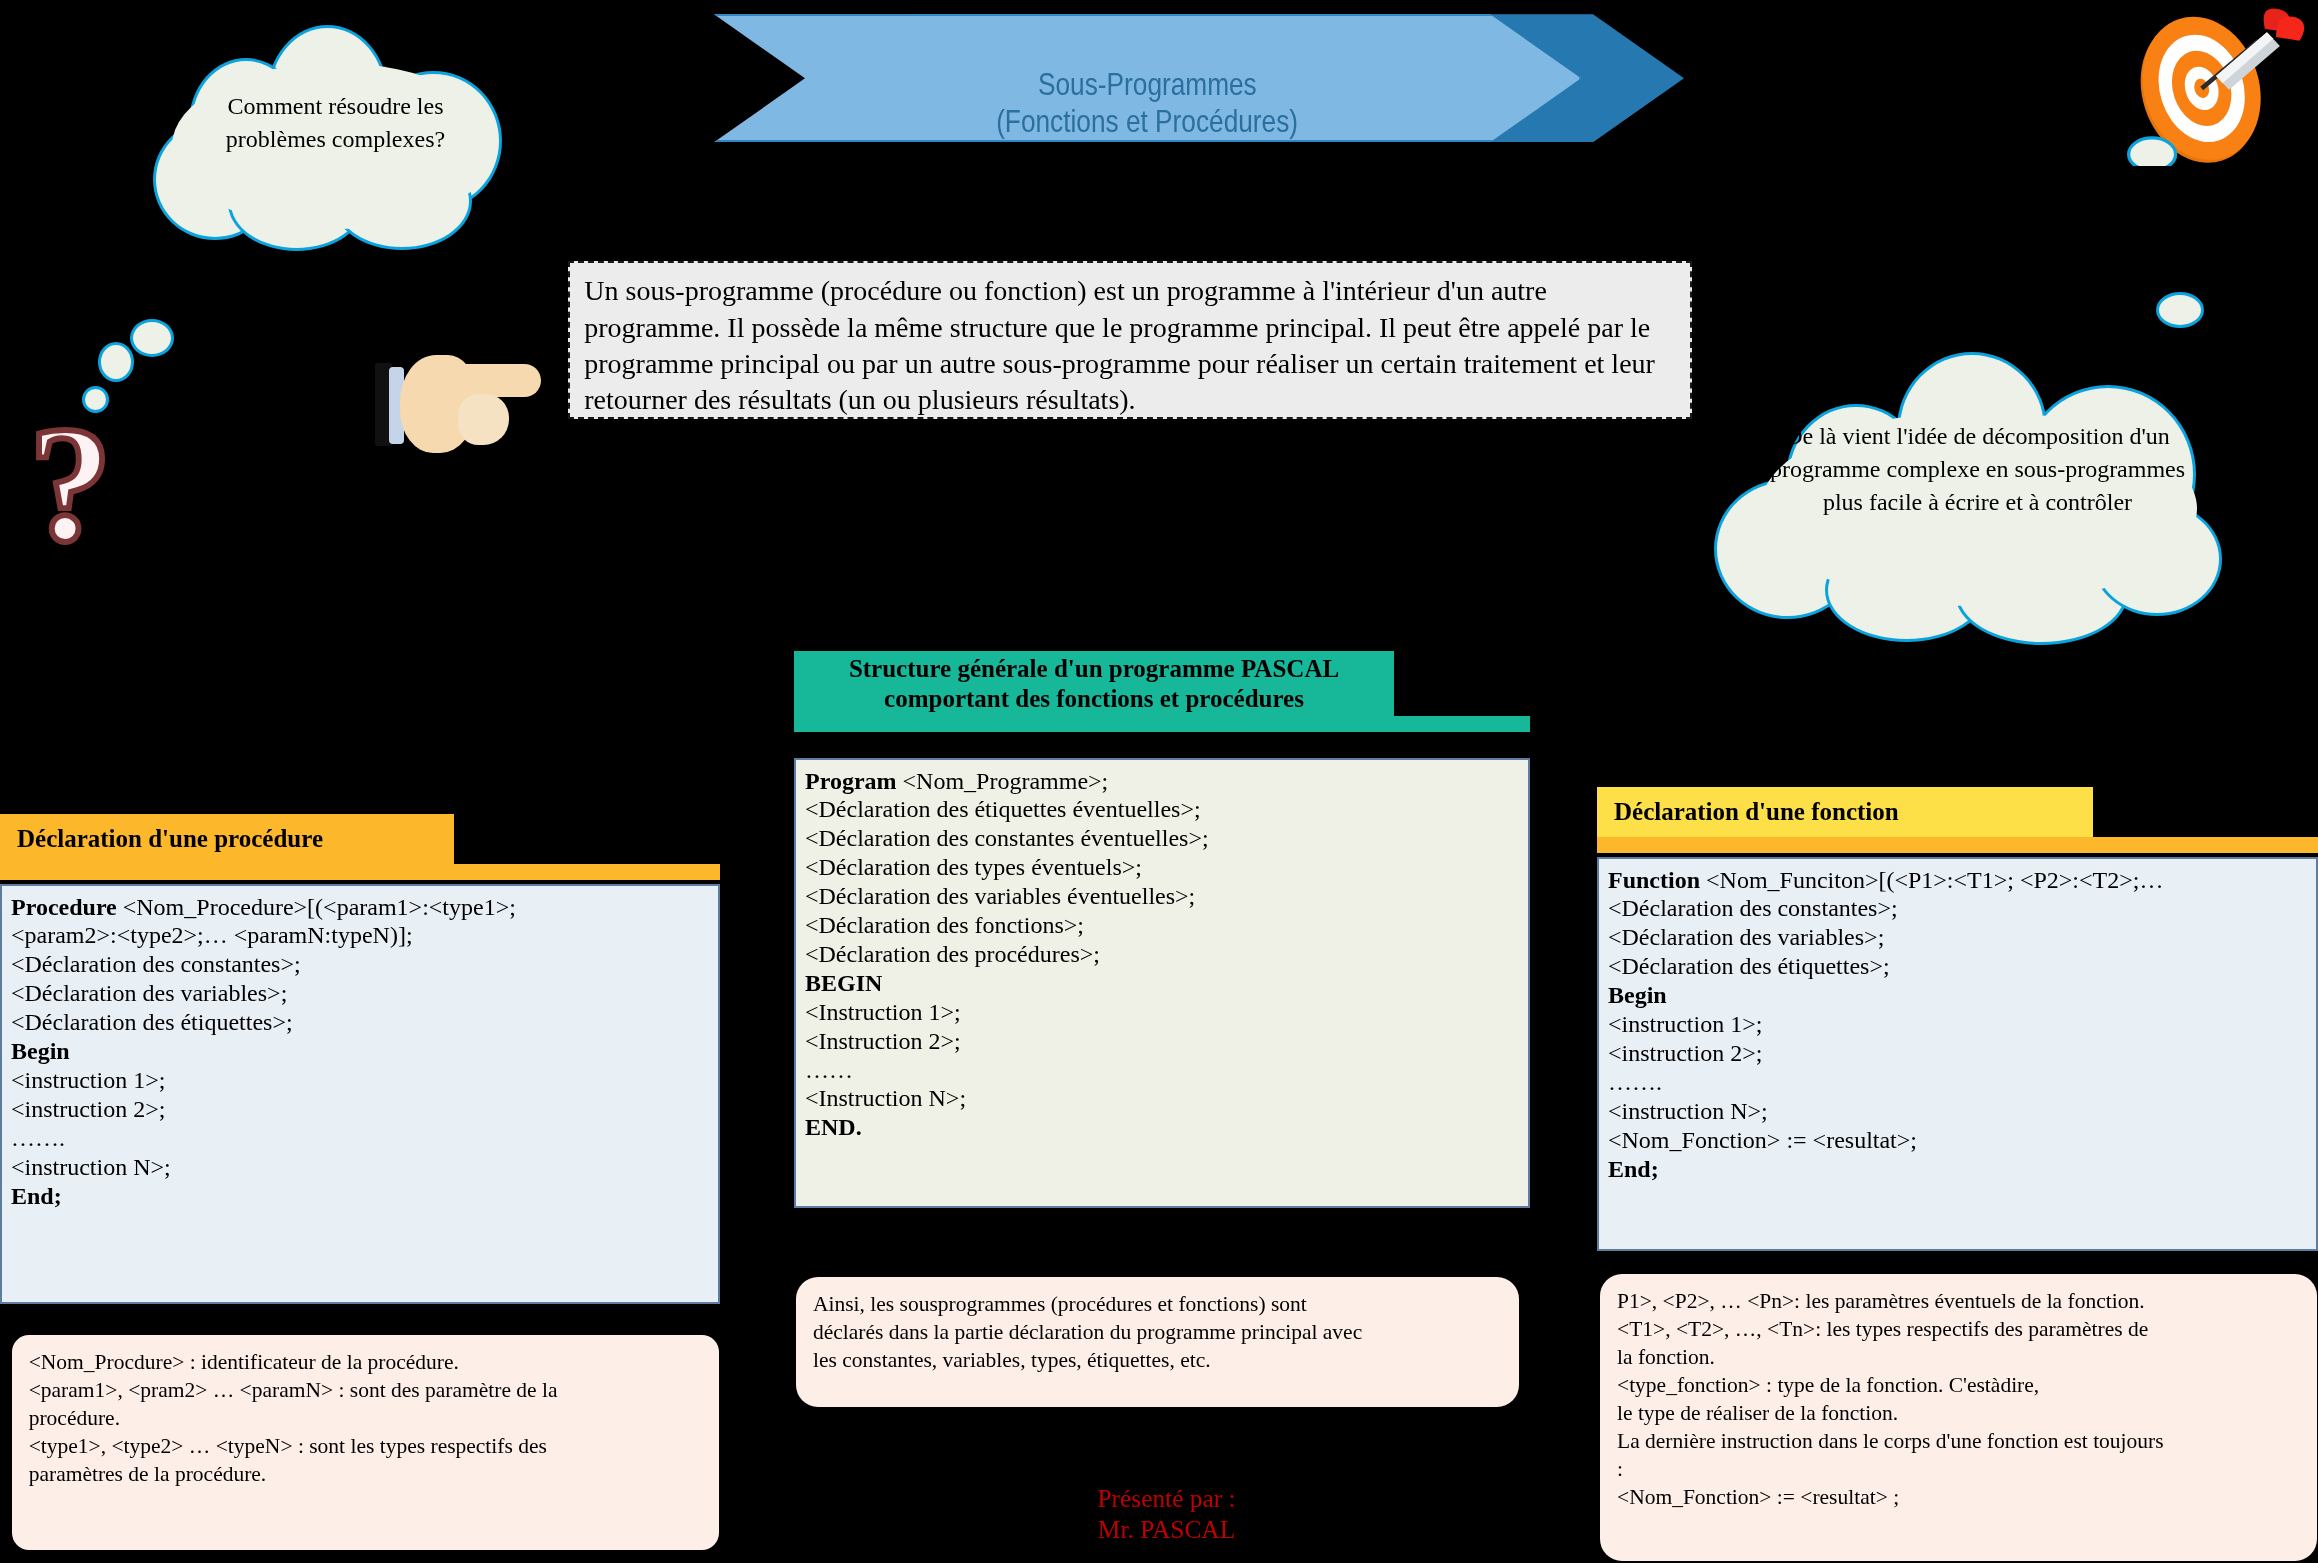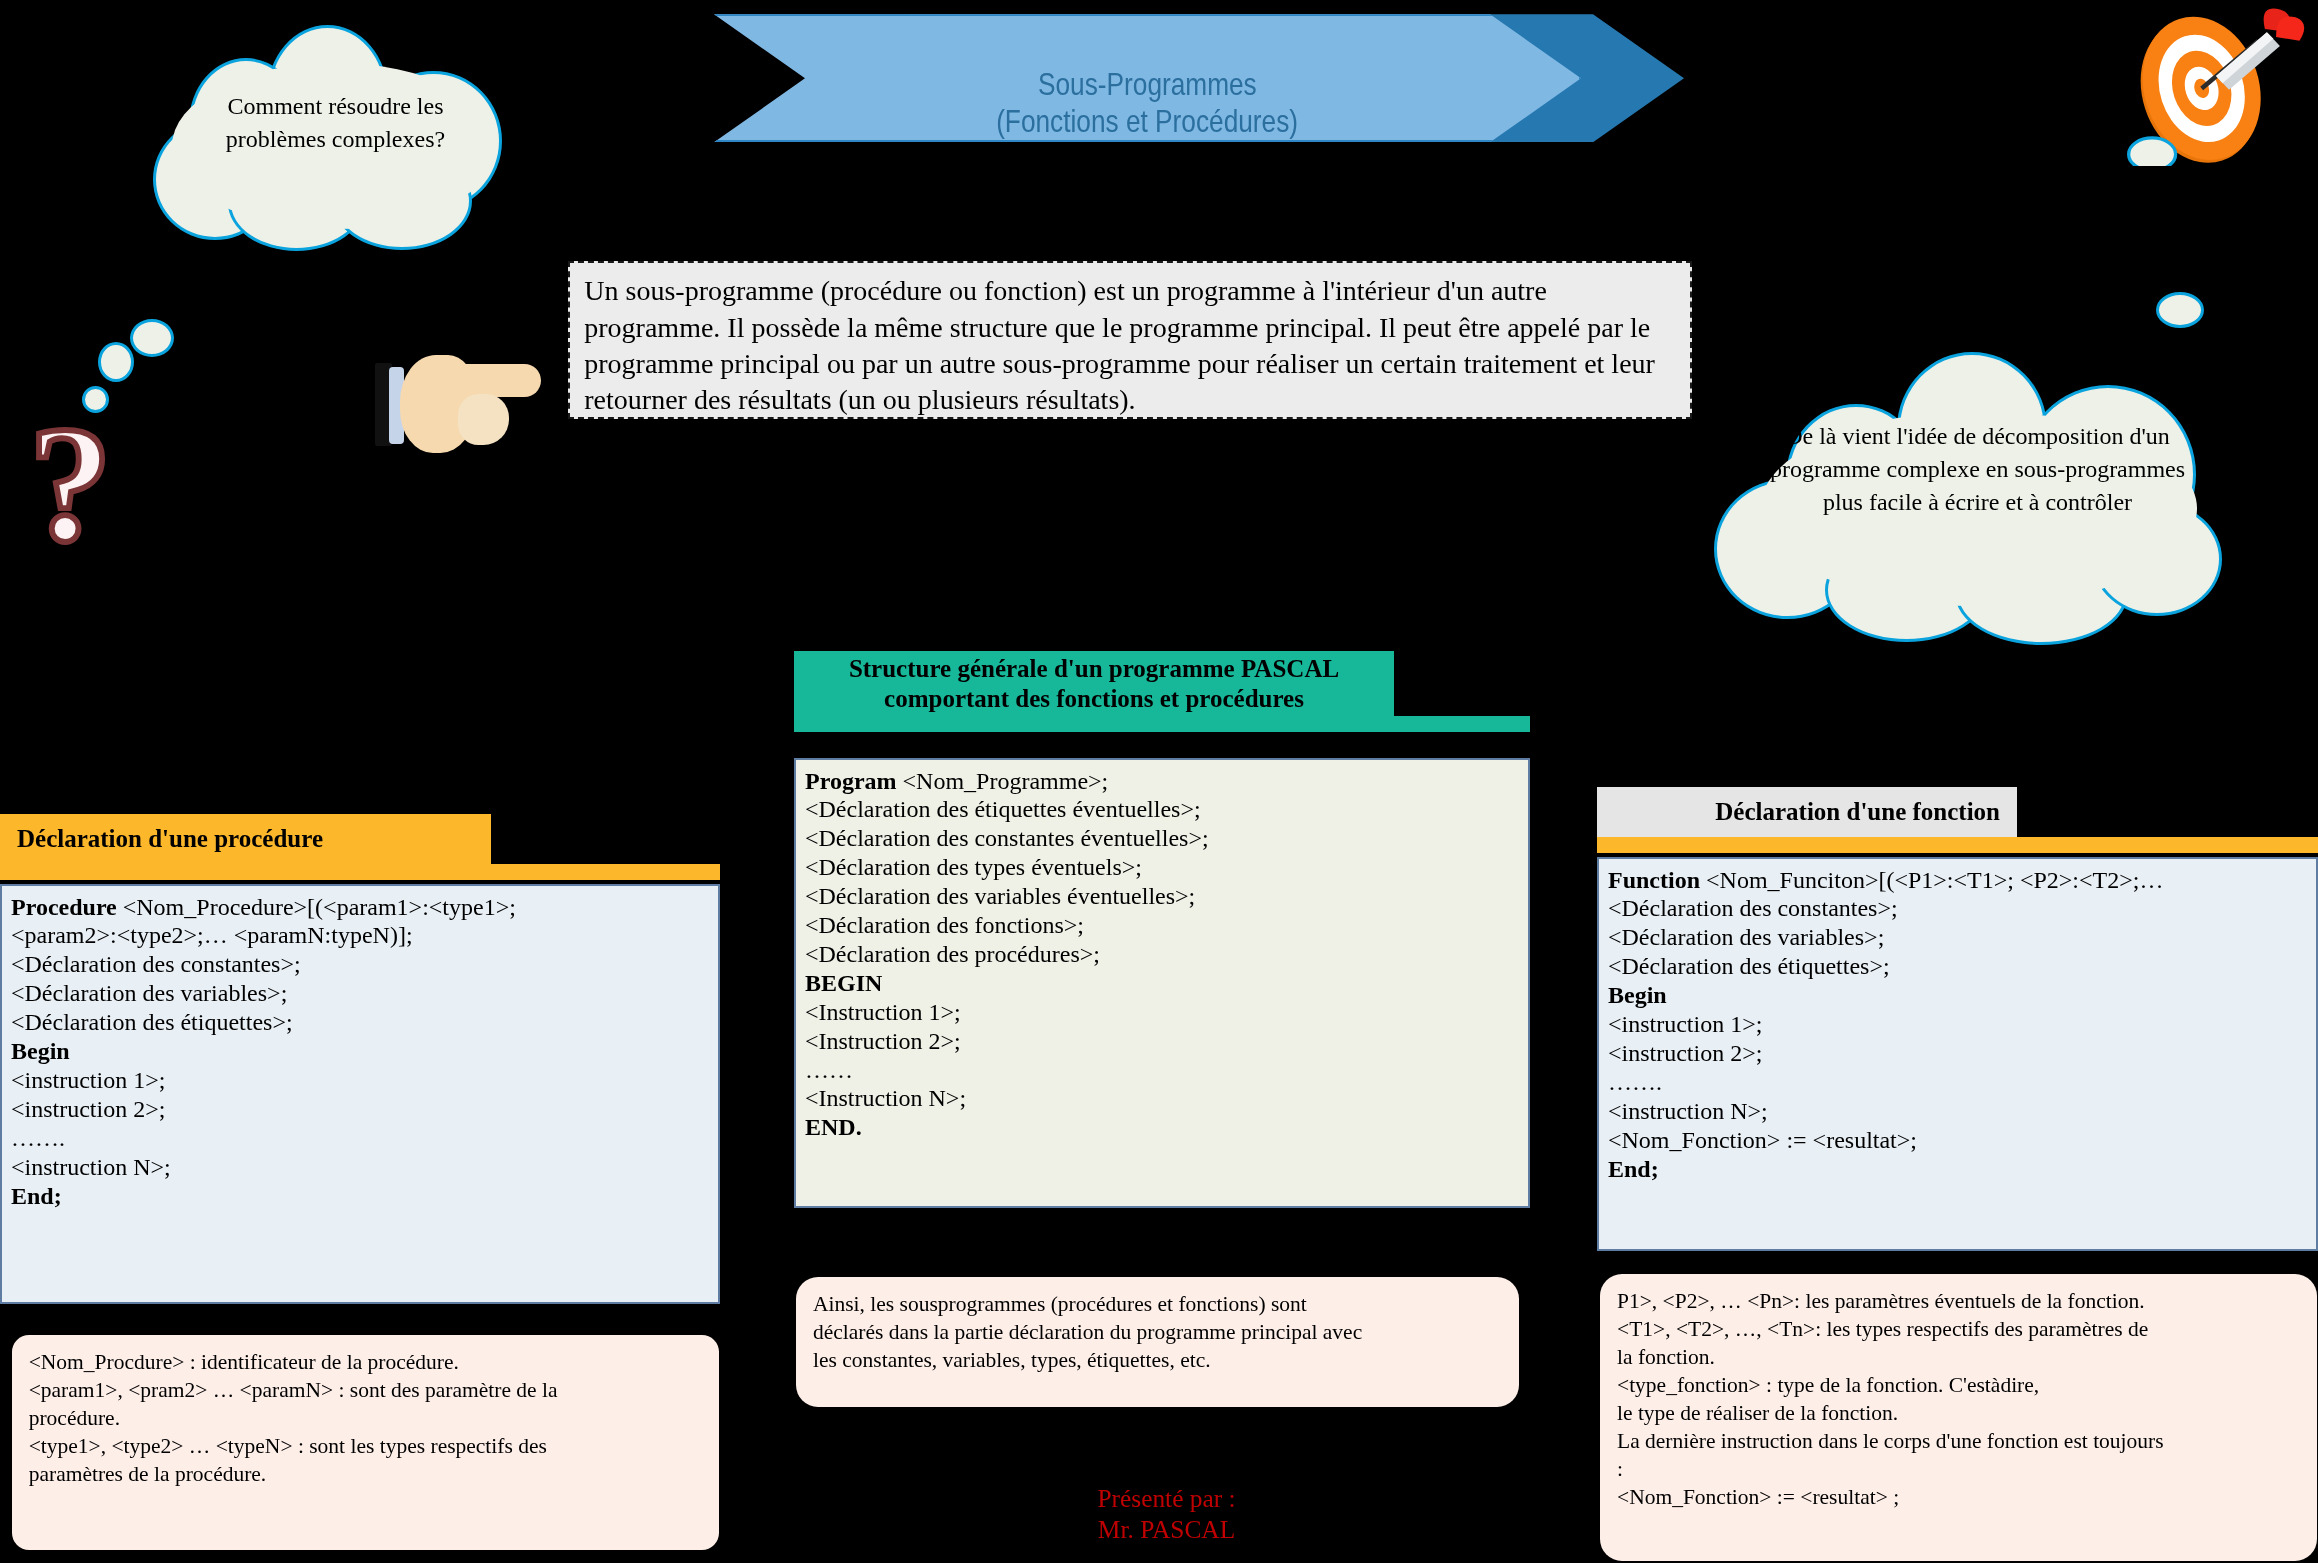--- a/index.html
+++ b/index.html
@@ -177,39 +177,39 @@
     <div><span>&lt;Déclaration des fonctions&gt;;</span></div>
     <div><span>&lt;Déclaration des procédures&gt;;</span></div>
     <div><span class="bld">BEGIN</span></div>
     <div><span>&lt;Instruction 1&gt;;</span></div>
     <div><span>&lt;Instruction 2&gt;;</span></div>
     <div><span>……</span></div>
     <div><span>&lt;Instruction N&gt;;</span></div>
     <div><span class="bld">END.</span></div>
   </div>
 
-<div class="card-head" style="left:0px;top:814px;width:491px;height:50px;background:#fcb72b;">
+<div class="card-head" style="left:0px;top:814px;width:454px;height:50px;background:#fcb72b;">
   <div class="step" style="width:720px;height:15.6px;background:#fcb72b;bottom:-15.6px;"></div>
   <div class="lbl">Déclaration d'une procédure</div>
 </div>
 <div class="card-body" id="procedure-body" style="left:0px;top:884px;width:720px;height:420px;">
     <div><span class="bld">Procedure</span><span> &lt;Nom_Procedure&gt;[(&lt;param1&gt;:&lt;type1&gt;;</span></div>
     <div><span>&lt;param2&gt;:&lt;type2&gt;;… &lt;paramN:typeN)];</span></div>
     <div><span>&lt;Déclaration des constantes&gt;;</span></div>
     <div><span>&lt;Déclaration des variables&gt;;</span></div>
     <div><span>&lt;Déclaration des étiquettes&gt;;</span></div>
     <div><span class="bld">Begin</span></div>
     <div><span>&lt;instruction 1&gt;;</span></div>
     <div><span>&lt;instruction 2&gt;;</span></div>
     <div><span>…….</span></div>
     <div><span>&lt;instruction N&gt;;</span></div>
     <div><span class="bld">End;</span></div>
   </div>
 
-<div class="card-head" style="left:1597px;top:787px;width:420px;height:50px;background:#e5e5e5;justify-content:flex-end;">
+<div class="card-head" style="left:1597px;top:787px;width:496px;height:50px;background:#fde047;">
   <div class="step" style="width:721px;height:15.6px;background:#fcb72b;bottom:-15.6px;"></div>
   <div class="lbl">Déclaration d'une fonction</div>
 </div>
 <div class="card-body" id="function-body" style="left:1597px;top:857px;width:721px;height:394px;">
     <div><span class="bld">Function</span><span> &lt;Nom_Funciton&gt;[(&lt;P1&gt;:&lt;T1&gt;; &lt;P2&gt;:&lt;T2&gt;;…</span></div>
     <div><span>&lt;Déclaration des constantes&gt;;</span></div>
     <div><span>&lt;Déclaration des variables&gt;;</span></div>
     <div><span>&lt;Déclaration des étiquettes&gt;;</span></div>
     <div><span class="bld">Begin</span></div>
     <div><span>&lt;instruction 1&gt;;</span></div>

